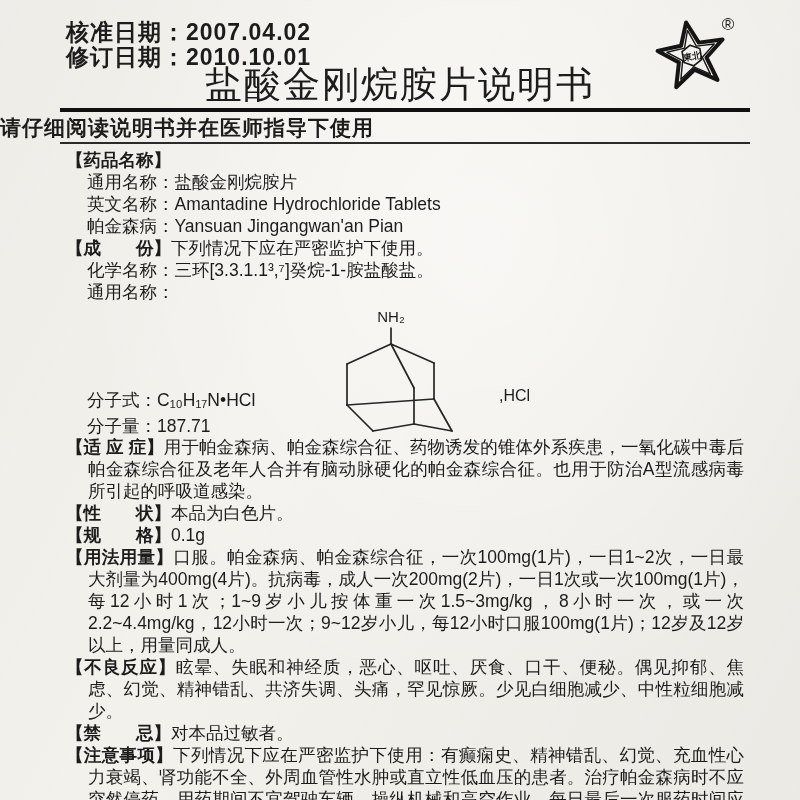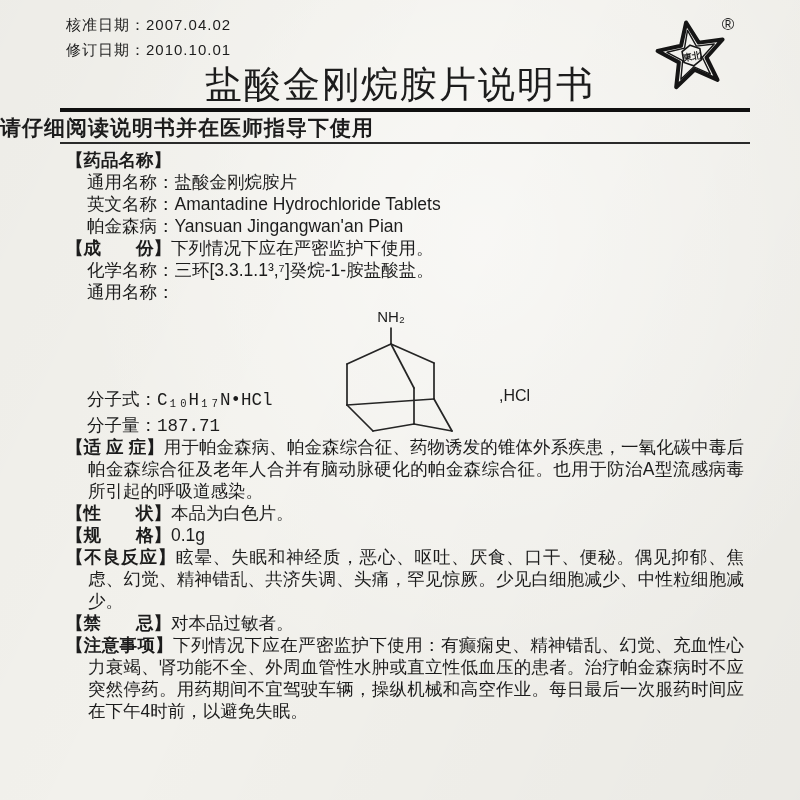--- a/index.html
+++ b/index.html
@@ -5,34 +5,34 @@
   * { margin:0; padding:0; box-sizing:border-box; }
   html,body { width:800px; }
   body { font-family:"Liberation Sans","DejaVu Sans",sans-serif; }
   .page {
     position:relative; width:800px; height:800px;
     background:#f2f1ec;
     background-image: radial-gradient(ellipse at 60% 30%, rgba(255,255,255,.5), rgba(0,0,0,0) 60%),
                       linear-gradient(115deg, rgba(0,0,0,0.02) 0%, rgba(0,0,0,0) 40%, rgba(0,0,0,0.03) 100%);
     color:#1c1c1c; overflow:hidden;
   }
-  .dates { position:absolute; top:12px; left:66px; font-size:15px; font-weight:normal; line-height:25px; letter-spacing:1px; }
+  .dates { position:absolute; top:20px; left:66px; font-size:23px; font-weight:bold; line-height:25px; letter-spacing:1px; }
   .logo-wrap { position:absolute; top:8px; right:58px; width:90px; height:92px; }
   .page-title { position:absolute; top:60px; left:0; width:100%; text-align:center;
     font-size:37px; font-weight:normal; letter-spacing:2px; }
   .rule-thick { position:absolute; top:108px; left:60px; right:50px; height:4px; background:#101010; }
   .notice { position:absolute; top:114px; left:0; width:100%; 
     font-size:21px; font-weight:bold; letter-spacing:1px; }
   .rule-thin { position:absolute; top:142px; left:60px; right:50px; height:2px; background:#2a2a2a; }
   .content { position:absolute; top:149px; left:66px; right:56px; font-size:17.5px; line-height:22px; }
   .b { font-weight:bold; }
   .para { text-align:justify; padding-left:22px; text-indent:-22px; }
   .sub { padding-left:21px; }
   .structure-row { position:relative; height:133px; }
-  .formula-lines { position:absolute; left:21px; top:84px; line-height:26px;font-family:Liberation Mono, monospace; }
+  .formula-lines { position:absolute; left:21px; top:84px; line-height:26px; }
   .structure-svg { position:absolute; left:237px; top:-5px; }
   svg text { font-family:"Liberation Sans","DejaVu Sans",sans-serif; fill:#1c1c1c; }
 </style>
 </head>
 <body>
 
 <div class="page">
 
   <div class="dates">
     <div><span>核准日期：</span><span>2007.04.02</span></div>
@@ -99,20 +99,23 @@
     <div class="para">
       <span class="b">【适 应 症】</span><span>用于帕金森病、帕金森综合征、药物诱发的锥体外系疾患，一氧化碳中毒后帕金森综合征及老年人合并有脑动脉硬化的帕金森综合征。也用于防治A型流感病毒所引起的呼吸道感染。</span>
     </div>
     <div class="para">
       <span class="b">【性　　状】</span><span>本品为白色片。</span>
     </div>
     <div class="para">
       <span class="b">【规　　格】</span><span>0.1g</span>
     </div>
     <div class="para">
+      <span class="b">【用法用量】</span><span>口服。帕金森病、帕金森综合征，一次100mg(1片)，一日1~2次，一日最大剂量为400mg(4片)。抗病毒，成人一次200mg(2片)，一日1次或一次100mg(1片)，每12小时1次；1~9岁小儿按体重一次1.5~3mg/kg，8小时一次，或一次2.2~4.4mg/kg，12小时一次；9~12岁小儿，每12小时口服100mg(1片)；12岁及12岁以上，用量同成人。</span>
+    </div>
+    <div class="para">
       <span class="b">【不良反应】</span><span>眩晕、失眠和神经质，恶心、呕吐、厌食、口干、便秘。偶见抑郁、焦虑、幻觉、精神错乱、共济失调、头痛，罕见惊厥。少见白细胞减少、中性粒细胞减少。</span>
     </div>
     <div class="para">
       <span class="b">【禁　　忌】</span><span>对本品过敏者。</span>
     </div>
     <div class="para">
       <span class="b">【注意事项】</span><span>下列情况下应在严密监护下使用：有癫痫史、精神错乱、幻觉、充血性心力衰竭、肾功能不全、外周血管性水肿或直立性低血压的患者。治疗帕金森病时不应突然停药。用药期间不宜驾驶车辆，操纵机械和高空作业。每日最后一次服药时间应在下午4时前，以避免失眠。</span>
     </div>
 
   </div>

